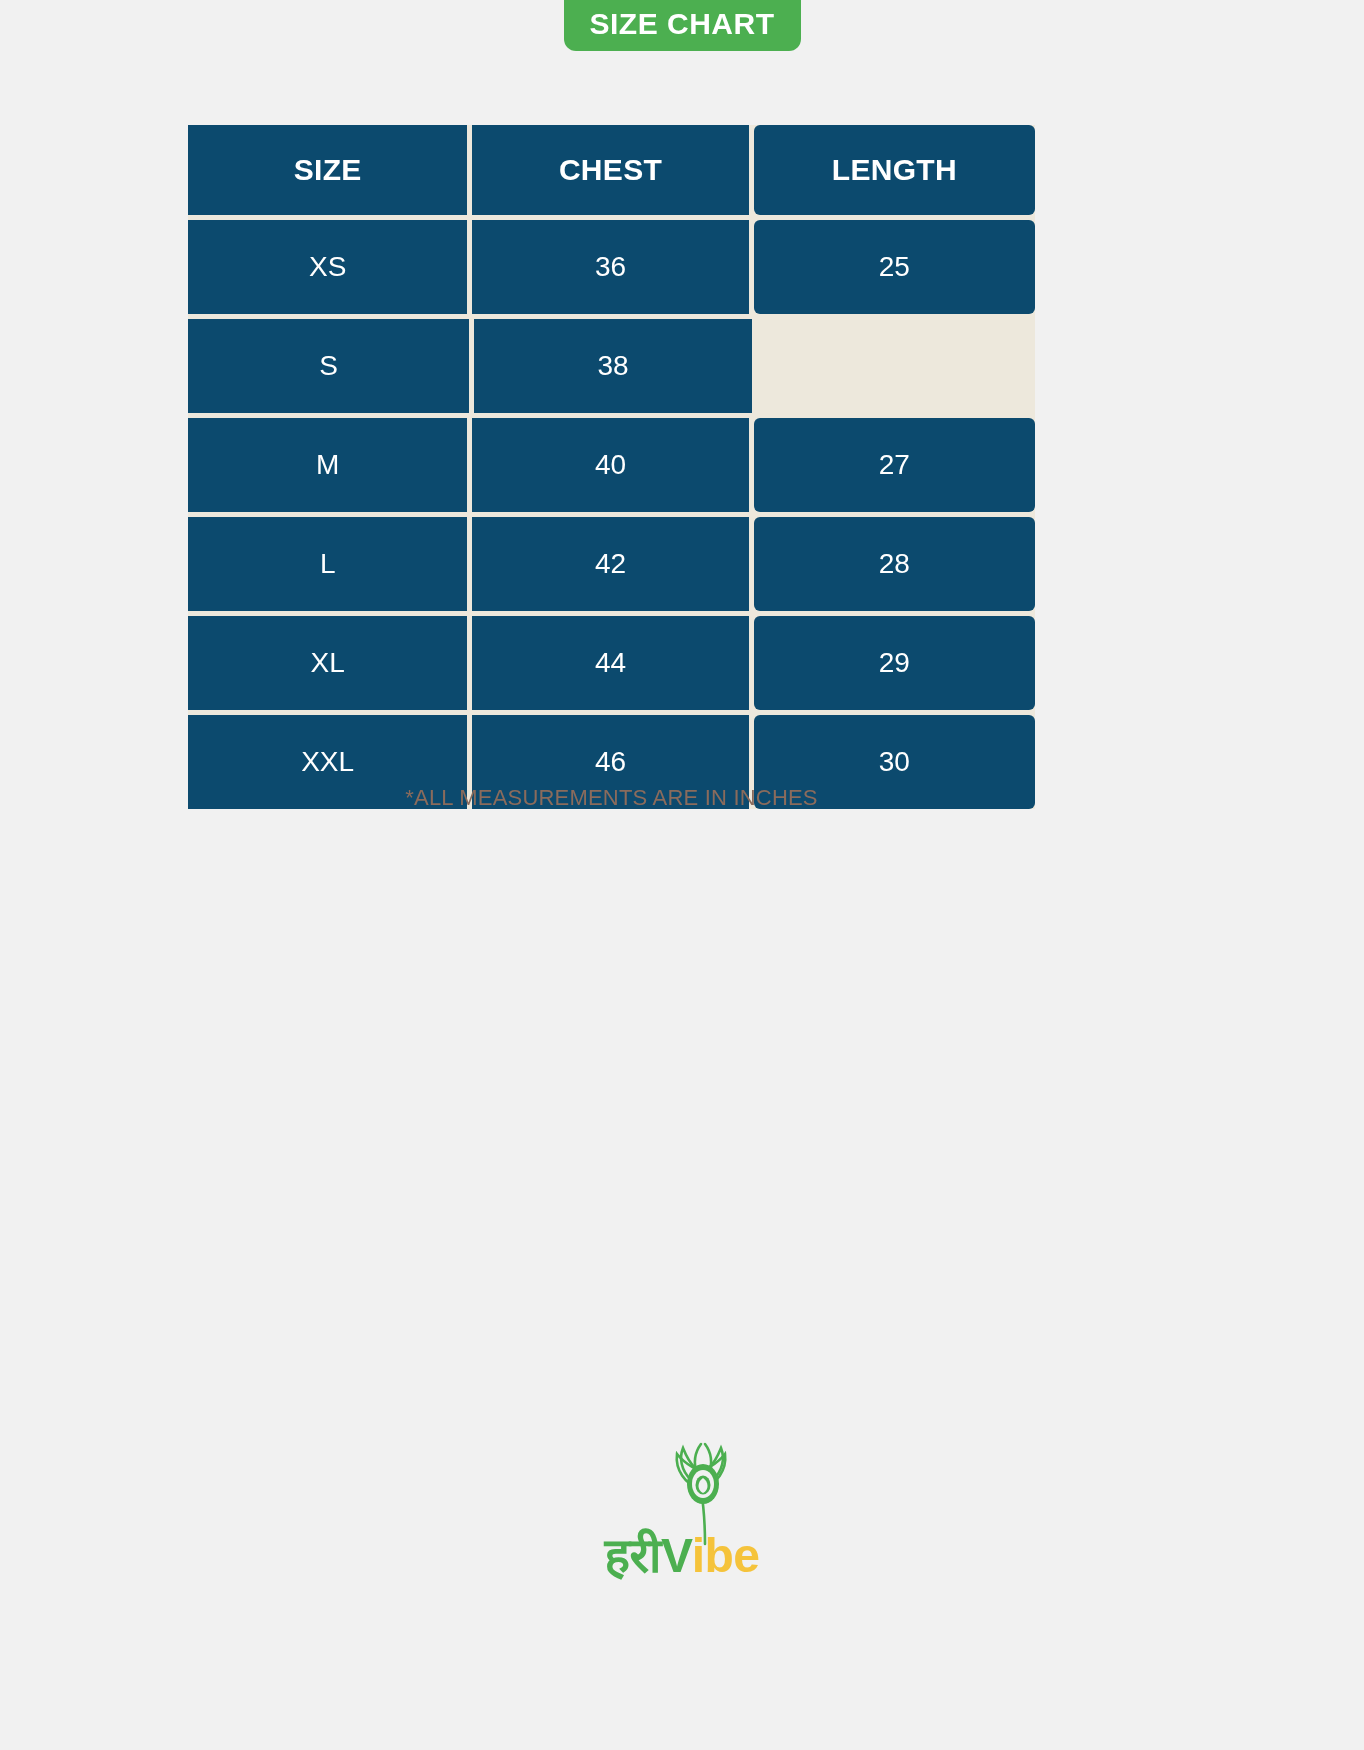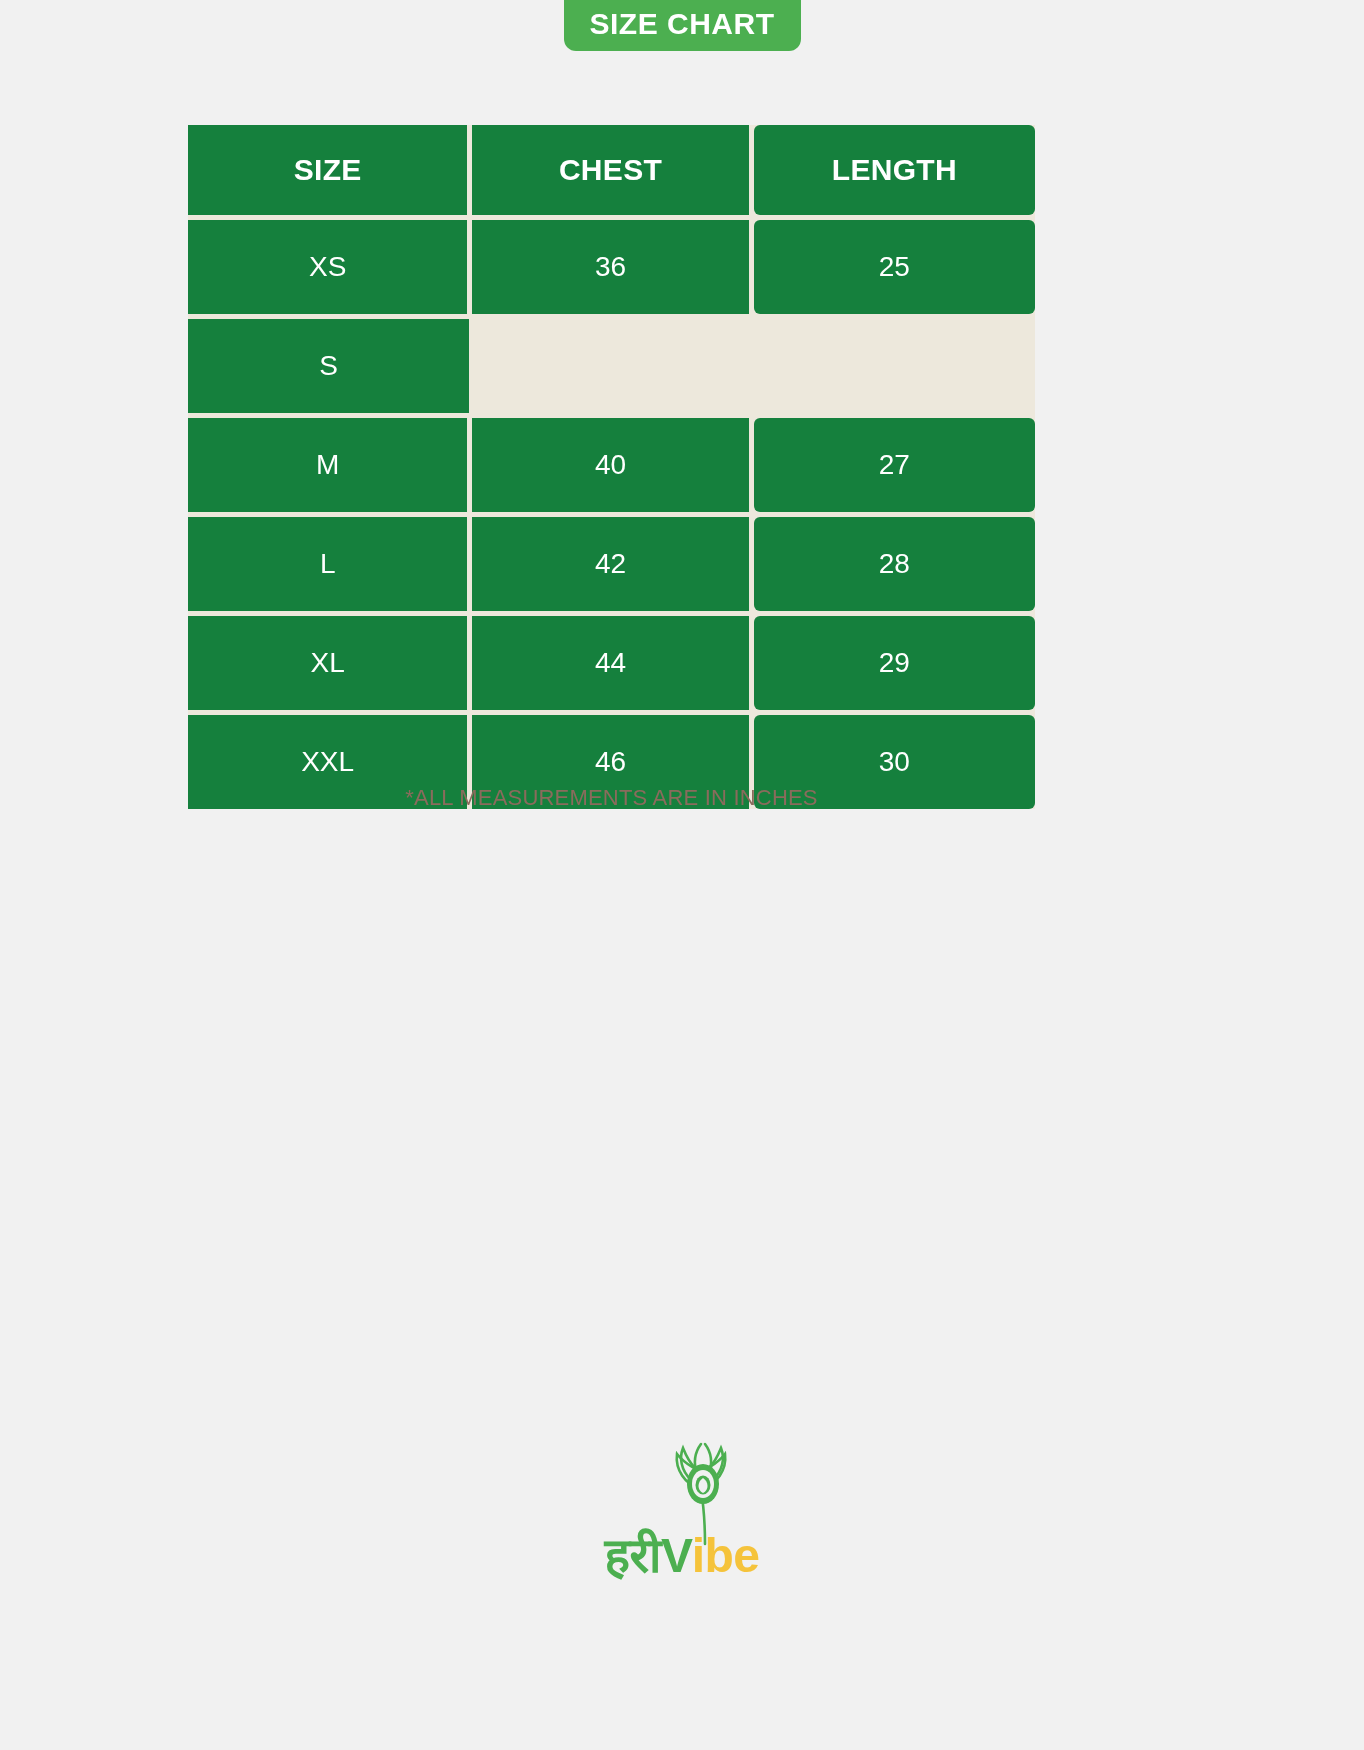--- a/index.html
+++ b/index.html
@@ -51,21 +51,21 @@
   }
   .row {
     display: flex;
     gap: 5px;
     height: 94px;
   }
   .row.header-row {
     height: 90px;
   }
   .cell {
-    background: #15803d;
+    background: #0c4a6e;
     color: #FFFFFF;
     display: flex;
     align-items: center;
     justify-content: center;
     font-size: 28px;
     font-weight: 400;
     box-sizing: border-box;
   }
   .cell.c-size   { width: 281px; }
   .cell.c-chest  { width: 278px; }
@@ -134,20 +134,21 @@
   </div>
 
   <div class="row">
     <div class="cell c-size">XS</div>
     <div class="cell c-chest">36</div>
     <div class="cell c-length">25</div>
   </div>
 
   <div class="row">
     <div class="cell c-size">S</div>
+    <div class="cell c-chest">38</div>
   </div>
 
   <div class="row">
     <div class="cell c-size">M</div>
     <div class="cell c-chest">40</div>
     <div class="cell c-length">27</div>
   </div>
 
   <div class="row">
     <div class="cell c-size">L</div>

